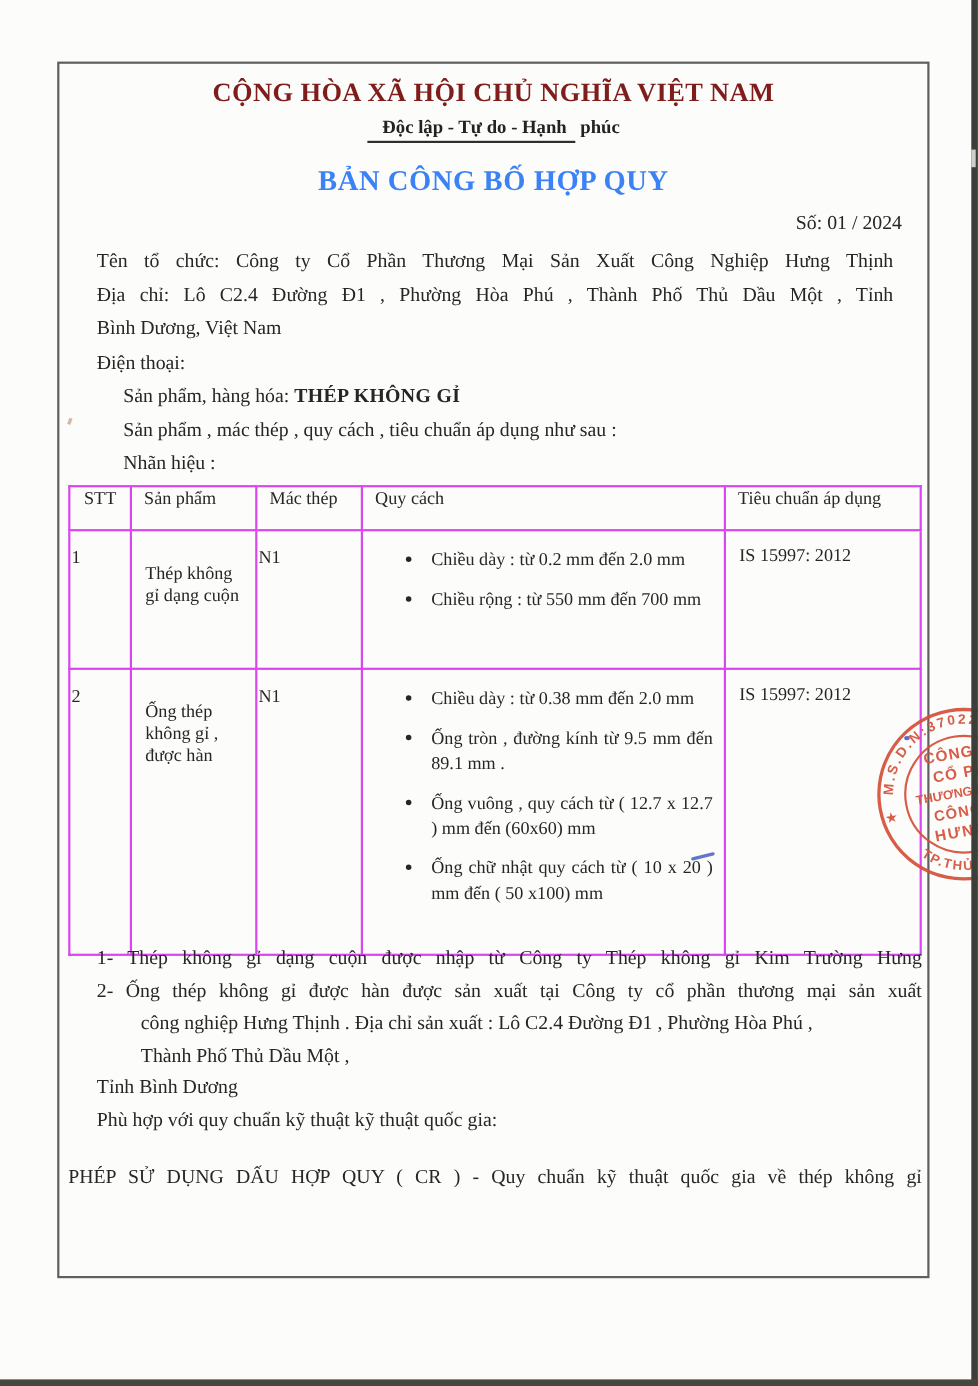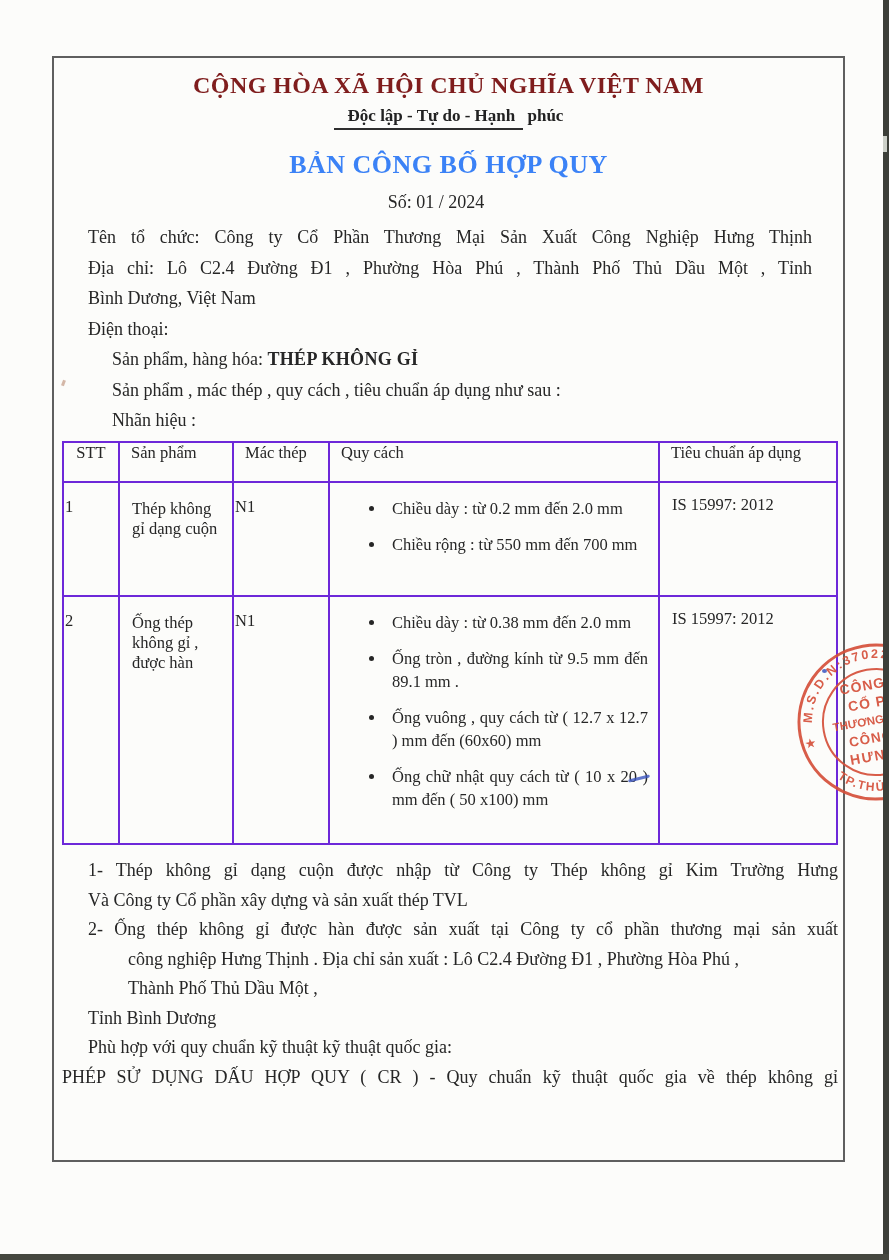--- a/index.html
+++ b/index.html
@@ -19,50 +19,50 @@
     border:2px solid #5f5f5f;
   }
 
   
   .nat-header { position:absolute; left:52px; top:72px; width:793px; text-align:center; }
   .republic { font-size:24px; font-weight:bold; letter-spacing:.4px; color:#7f1d1d; }
   .motto    { margin-top:7px; font-size:17px; font-weight:bold; color:#222; }
   .motto .u { border-bottom:2.5px solid #2e2e2e; padding:0 8px 3px 14px; }
   .doc-title{ position:absolute; left:52px; top:150px; width:793px; text-align:center;
               font-size:26px; font-weight:bold; letter-spacing:.5px; color:#3b82f6; }
-  .doc-no   { position:absolute; left:52px; top:192px; width:768px; text-align:center; font-size:18px; }
+  .doc-no   { position:absolute; left:52px; top:192px; width:768px; text-align:right; font-size:18px; }
 
   
   .body-block { position:absolute; left:88px; top:222px; width:724px; font-size:18px; line-height:30.5px; }
   .jline { text-align:justify; text-align-last:justify; }
   .ind   { margin-left:24px; }
   .bold  { font-weight:bold; letter-spacing:.3px; }
 
   
   table.spec {
     position:absolute; left:62px; top:441px; width:774px;
     border-collapse:collapse; table-layout:fixed; font-size:16.5px; color:#262626;
   }
-  table.spec td, table.spec th { border:2px solid #6d28d9; vertical-align:top; font-weight:normal; text-align:left; }
+  table.spec td, table.spec th { border:2px solid #d946ef; vertical-align:top; font-weight:normal; text-align:left; }
   th.h { height:38px; vertical-align:middle; padding:0 0 0 11px; font-size:16.5px; }
   th.h.c { text-align:center; padding:0; }
   td.stt  { text-align:center; padding-top:14px; height:auto; }
-  td.prod { padding:16px 10px 0 12px; text-align:justify; }
+  td.prod { padding:28px 10px 0 12px; text-align:justify; }
   td.grade{ text-align:center; padding-top:14px; }
   td.std  { padding:12px 6px 0 12px; }
   td.specs{ padding:0; }
   td.specs ul { margin:0; padding:2px 10px 0 56px; }
   td.specs li { max-width:258px; margin:12px 0 0 0; padding-left:6px; text-align:justify; line-height:23.5px; }
   tr.r1 td { height:96px; }
   tr.r2 td { height:230px; }
 
   
   .notes { position:absolute; left:88px; top:856px; width:750px; font-size:18px; line-height:29.5px; }
   .notes .ind2 { margin-left:40px; }
-  .notes .outd { margin-left:-26px; width:776px; }
+  .notes .outd { margin-left:-26px; width:776px;margin-top:22px; }
 
   
   .stamp { position:absolute; left:776px; top:622px; z-index:20; opacity:.92; }
   .stamp text { font-family:"Liberation Sans","DejaVu Sans",sans-serif; font-weight:bold; }
 
   
   .ink1 { position:absolute; left:822px; top:669px; width:5px; height:4px; background:#3b55c0; border-radius:50%; opacity:.85; }
   .ink2 { position:absolute; left:628px; top:777px; width:22px; height:3px; background:#3b55c0; border-radius:2px;
           transform:rotate(-14deg); opacity:.8; }
   .speck { position:absolute; left:62px; top:380px; width:3px; height:6px; background:#b9886f; opacity:.6; transform:rotate(20deg); }
@@ -132,21 +132,20 @@
           <li>Ống chữ nhật quy cách từ ( 10 x 20 ) mm đến ( 50 x100) mm</li>
         </ul>
       </td>
       <td class="std">IS 15997: 2012</td>
     </tr>
   </tbody>
     </table>
 
   <div class="notes">
     <div class="jline">1-  Thép không gỉ dạng cuộn được nhập từ Công ty Thép không gỉ Kim Trường Hưng</div>
-    <div>Và Công ty Cổ phần xây dựng và sản xuất thép TVL</div>
     <div class="jline">2-  Ống thép không gỉ được hàn được sản xuất tại Công ty cổ phần thương mại sản xuất</div>
     <div class="ind2">công nghiệp Hưng Thịnh . Địa chỉ sản xuất : Lô C2.4 Đường Đ1 , Phường Hòa Phú ,</div>
     <div class="ind2">Thành Phố Thủ Dầu Một ,</div>
     <div>Tỉnh Bình Dương</div>
     <div>Phù hợp với quy chuẩn kỹ thuật kỹ thuật quốc gia:</div>
     <div class="outd jline">PHÉP SỬ DỤNG DẤU HỢP QUY ( CR ) -  Quy chuẩn kỹ thuật quốc gia về thép không gỉ</div>
   </div>
 
   <svg class="stamp" width="200" height="200" viewBox="0 0 200 200">
     <g transform="rotate(-10 100 100)" fill="#d5503b" stroke="none">

